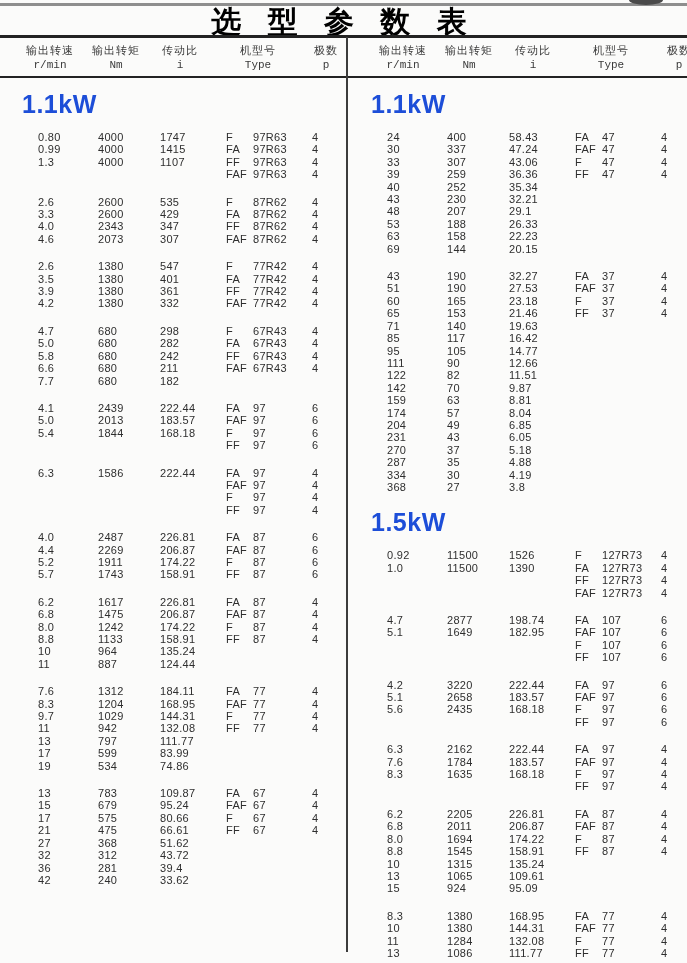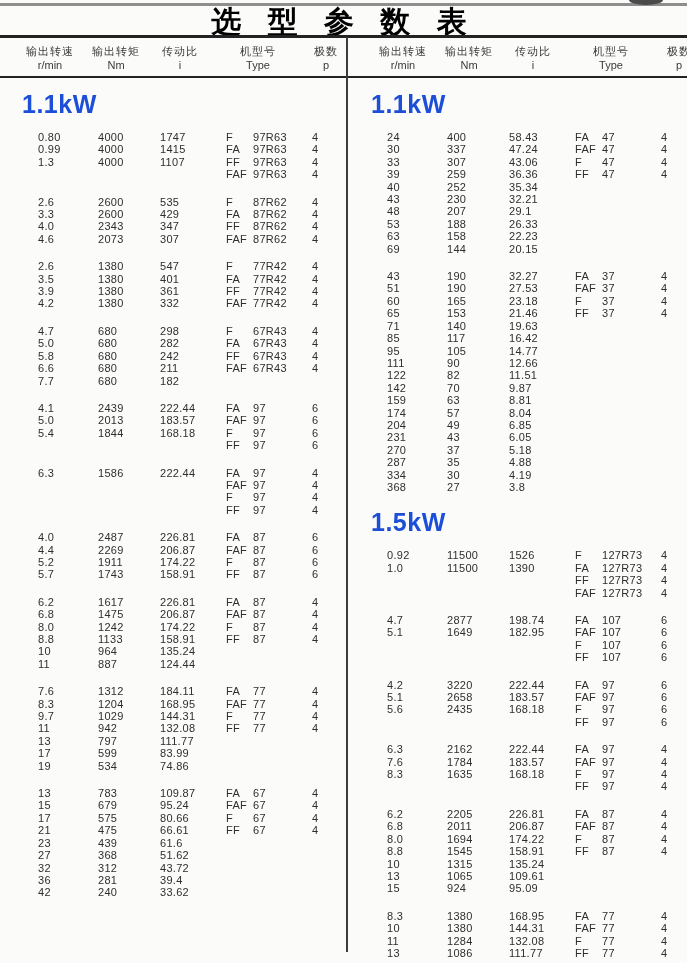--- a/index.html
+++ b/index.html
@@ -24,21 +24,21 @@
     position:absolute;top:2px;left:0;right:0;margin:0;
     text-align:center;font-size:30px;font-weight:bold;
     letter-spacing:9px;color:#000000;white-space:pre;
   }
   .colheaders{
     position:absolute;top:45px;left:0;width:347px;
     display:grid;grid-template-columns:68px 64px 64px 92px 44px;
     padding-left:16px;box-sizing:border-box;
   }
   .colheaders.right{left:347px;width:340px;padding-left:22px;}
-  .hcell{text-align:center;font-size:11px;line-height:13.5px;color:#3a3a3a;}
+  .hcell{text-align:center;font-size:11px;line-height:13.5px;color:#3a3a3a;font-family:Liberation Mono, monospace;}
   .hzh{letter-spacing:1px;}
   .colbody{
     position:absolute;top:82px;left:0;width:347px;
     padding-left:38px;box-sizing:border-box;
   }
   .colbody.right{left:347px;width:340px;padding-left:40px;}
   .kw{
     font-size:25px;font-weight:bold;color:#1d4ed8;
     margin:8px 0 12px -16px;letter-spacing:0.5px;
   }
@@ -444,27 +444,20 @@
           <div class="c">4</div>
         </div>
         <div class="row">
           <div class="c">21</div>
           <div class="c">475</div>
           <div class="c">66.61</div>
           <div class="c type"><span class="prefix">FF</span><span class="model">67</span></div>
           <div class="c">4</div>
         </div>
         <div class="row">
-          <div class="c">23</div>
-          <div class="c">439</div>
-          <div class="c">61.6</div>
-          <div class="c type"><span class="prefix"></span><span class="model"></span></div>
-          <div class="c"></div>
-        </div>
-        <div class="row">
           <div class="c">27</div>
           <div class="c">368</div>
           <div class="c">51.62</div>
           <div class="c type"><span class="prefix"></span><span class="model"></span></div>
           <div class="c"></div>
         </div>
         <div class="row">
           <div class="c">32</div>
           <div class="c">312</div>
           <div class="c">43.72</div>

